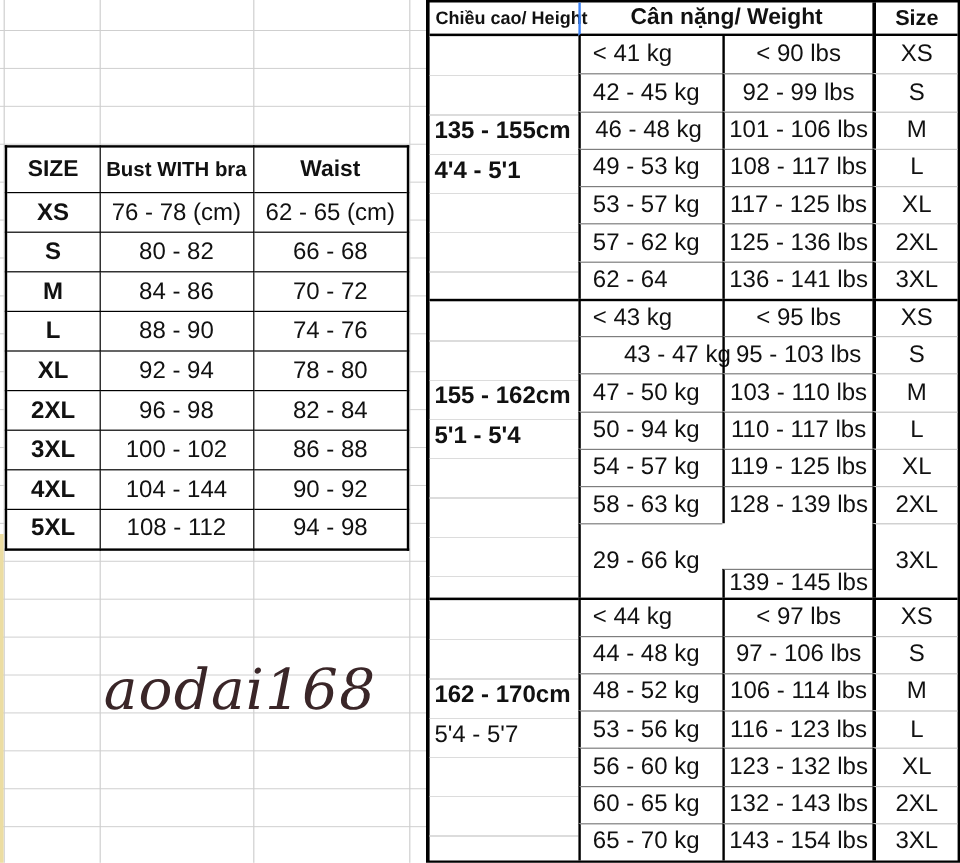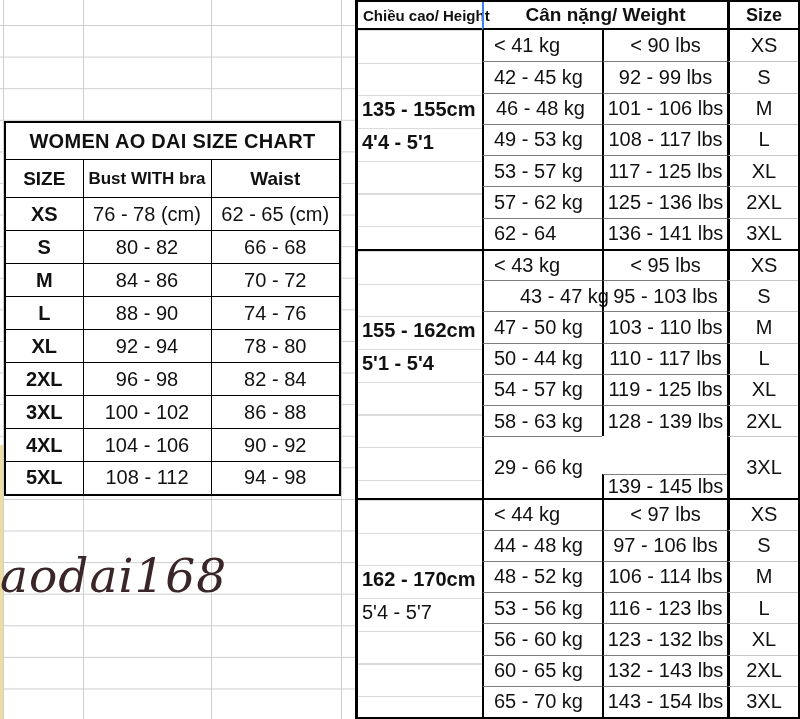--- a/index.html
+++ b/index.html
@@ -32,23 +32,23 @@
   tr.lt-cols th{height:37px;font-weight:bold;}
   .lt-h-size{font-size:19px;}
   .lt-h-bust{font-size:17px;}
   .lt-h-waist{font-size:19px;}
   table.left tbody tr{height:33px;}
   table.left tbody td{font-size:20px;}
   table.left tbody td.b{font-weight:bold;}
 
   
   .watermark{
-    position:absolute;left:0;top:548px;width:350px;
+    position:absolute;left:0;top:548px;width:350px;text-align:center;
     font-family:"DejaVu Serif", serif;font-style:italic;
-    font-size:47px;color:#3a2628;letter-spacing:1px;
+    font-size:47px;color:#3a2628;letter-spacing:1px;padding-left:25px;
   }
 
   
   .rtable{
     position:absolute;left:355px;top:0;width:445px;height:719px;
     display:grid;box-sizing:border-box;background:#fff;
     grid-template-columns:124px 120px 125px 1fr;
     grid-template-rows:28px repeat(21,1fr);
     border:2px solid #000;border-left:3px solid #000;
   }
@@ -83,23 +83,20 @@
 </div>
 <div class="edge-strip"></div>
 
 <table class="left">
   <colgroup>
       <col style="width:78px">
       <col style="width:128px">
       <col>
     </colgroup>
   <thead>
-    <tr>
-      <th colspan="3" class="lt-title">WOMEN AO DAI SIZE CHART</th>
-    </tr>
     <tr class="lt-cols">
       <th class="lt-h-size">SIZE</th>
       <th class="lt-h-bust">Bust WITH bra</th>
       <th class="lt-h-waist">Waist</th>
     </tr>
   </thead>
   <tbody id="left-tbody">
       <tr>
         <td class="b">XS</td>
         <td>76 - 78 (cm)</td>
@@ -130,21 +127,21 @@
         <td>96 - 98</td>
         <td>82 - 84</td>
       </tr>
       <tr>
         <td class="b">3XL</td>
         <td>100 - 102</td>
         <td>86 - 88</td>
       </tr>
       <tr>
         <td class="b">4XL</td>
-        <td>104 - 106</td>
+        <td>104 - 144</td>
         <td>90 - 92</td>
       </tr>
       <tr>
         <td class="b">5XL</td>
         <td>108 - 112</td>
         <td>94 - 98</td>
       </tr>
     </tbody>
 </table>
 
@@ -185,21 +182,21 @@
     </div>
     <div class="cell kg gstart" style="grid-row: 9;">&lt; 43 kg</div>
     <div class="cell lbs gstart" style="grid-row: 9;">&lt; 95 lbs</div>
     <div class="cell sz gstart" style="grid-row: 9;">XS</div>
     <div class="cell kg rsep" style="grid-row: 10; padding-left: 36px;">43 - 47 kg</div>
     <div class="cell lbs rsep" style="grid-row: 10;">95 - 103 lbs</div>
     <div class="cell sz rsep" style="grid-row: 10;">S</div>
     <div class="cell kg rsep" style="grid-row: 11;">47 - 50 kg</div>
     <div class="cell lbs rsep" style="grid-row: 11;">103 - 110 lbs</div>
     <div class="cell sz rsep" style="grid-row: 11;">M</div>
-    <div class="cell kg rsep" style="grid-row: 12;">50 - 44 kg</div>
+    <div class="cell kg rsep" style="grid-row: 12;">50 - 94 kg</div>
     <div class="cell lbs rsep" style="grid-row: 12;">110 - 117 lbs</div>
     <div class="cell sz rsep" style="grid-row: 12;">L</div>
     <div class="cell kg rsep" style="grid-row: 13;">54 - 57 kg</div>
     <div class="cell lbs rsep" style="grid-row: 13;">119 - 125 lbs</div>
     <div class="cell sz rsep" style="grid-row: 13;">XL</div>
     <div class="cell kg rsep" style="grid-row: 14;">58 - 63 kg</div>
     <div class="cell lbs rsep" style="grid-row: 14;">128 - 139 lbs</div>
     <div class="cell sz rsep" style="grid-row: 14;">2XL</div>
     <div class="cell kg rsep" style="grid-row: 15;">29 - 66 kg</div>
     <div class="cell lbs rsep" style="grid-row: 15; margin-top: 38px;">139 - 145 lbs</div>

